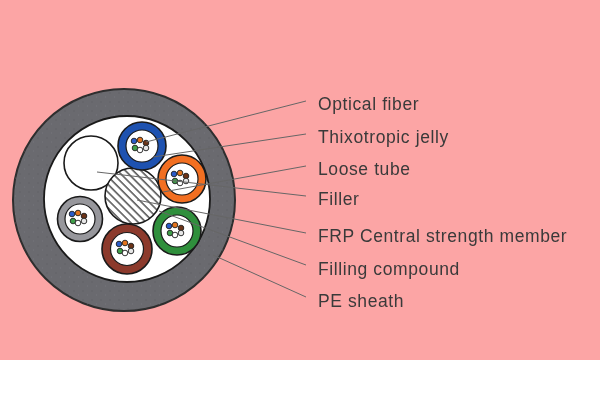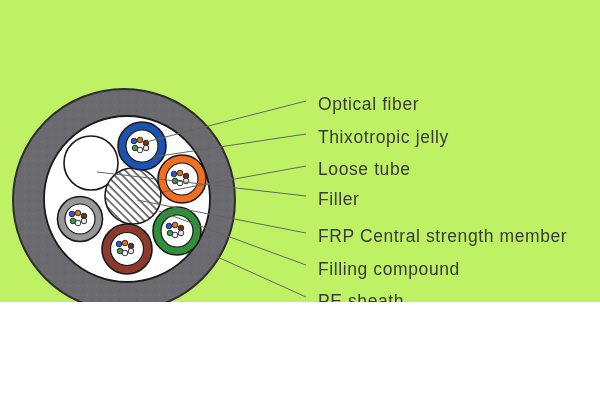--- a/index.html
+++ b/index.html
@@ -1,19 +1,19 @@
 <!DOCTYPE html>
 <html><head>
 <meta charset="utf-8">
 <style>
   html,body{margin:0;padding:0;background:#ffffff;}
   .stage{
     position:relative;
-    width:600px;height:302px;
-    background:#bef264;
+    width:600px;height:360px;
+    background:#fca5a5;
     overflow:hidden;
     font-family:"Liberation Sans", sans-serif;
   }
   svg text{
     font-family:"Liberation Sans", sans-serif;
     fill:#3a3a3a;
   }
 </style>
 </head>
 <body>

